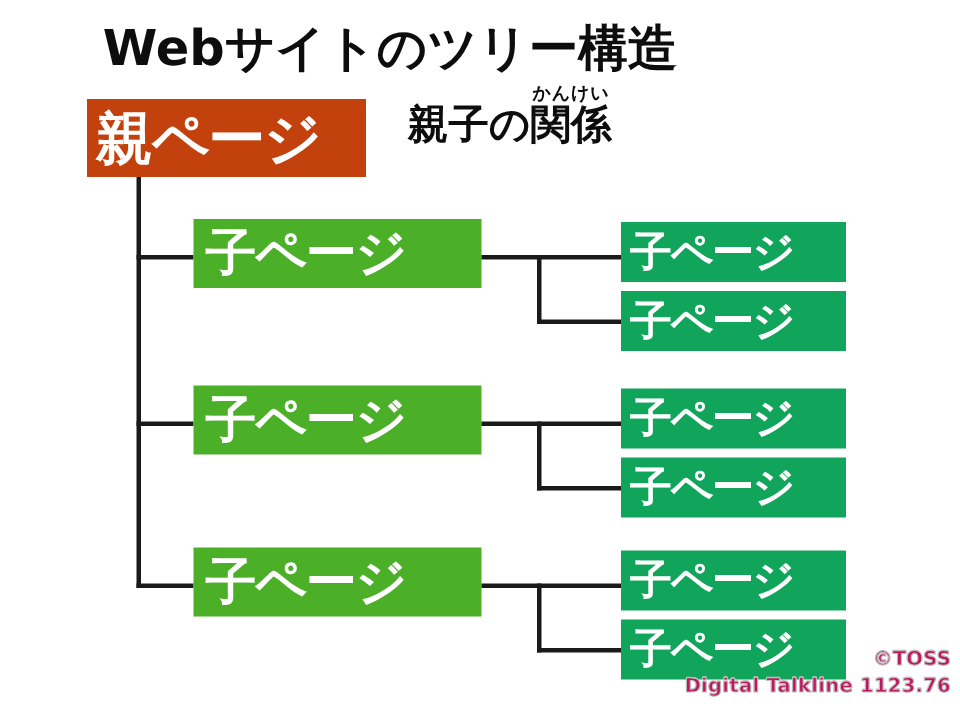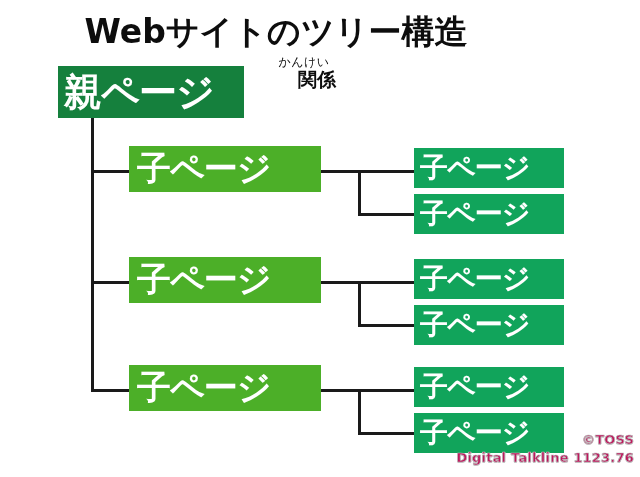--- a/index.html
+++ b/index.html
@@ -25,21 +25,20 @@
     left: 0;
     top: 14px;
     width: 520px;
     text-align: center;
     font-size: 33px;
     font-weight: bold;
     letter-spacing: 0px;
     color: #0d0d0d;
     line-height: 1.1;
     white-space: nowrap;
-    padding-left: 16px;
   }
 
   
   .annotation {
     position: absolute;
     left: 272px;
     top: 70px;
     color: #0d0d0d;
     white-space: nowrap;
   }
@@ -48,52 +47,51 @@
     position: relative;
     vertical-align: bottom;
   }
   .annotation .base-pre {
     font-size: 27px;
     font-weight: bold;
     line-height: 1;
     vertical-align: bottom;
   }
   .annotation .ruby-base {
-    font-size: 19px;
+    font-size: 27px;
     font-weight: bold;
     line-height: 1;
     display: block;
-    margin-left: 26px;
   }
   .annotation .ruby-text {
     position: absolute;
     left: 0;
     top: -14px;
     width: 100%;
     text-align: center;
     font-size: 12px;
-    font-weight: normal;
+    font-weight: bold;
     line-height: 1;
     letter-spacing: 0.5px;
   }
 
   
   .node {
     position: absolute;
     box-sizing: border-box;
     display: flex;
     align-items: center;
     justify-content: flex-start;
     color: #ffffff;
     font-weight: bold;
     white-space: nowrap;
     overflow: hidden;
   }
   .node-parent {
-    background: #15803d;
+    background: #c2410c;
     font-size: 38px;
     padding-left: 6px;
     letter-spacing: -1px;
   }
   .node-child {
     background: #4caf28;
     font-size: 34px;
     padding-left: 8px;
     letter-spacing: -1px;
   }
@@ -129,21 +127,21 @@
   .wm-line2 { top: 450px; font-size: 13px; }
 </style>
 </head>
 <body>
 
 <div id="slide">
 
   <div class="title">Webサイトのツリー構造</div>
 
   <div class="annotation">
-    <span class="ruby-wrap"><span class="ruby-text">かんけい</span><span class="ruby-base">関係</span></span>
+    <span class="base-pre">親子の</span><span class="ruby-wrap"><span class="ruby-text">かんけい</span><span class="ruby-base">関係</span></span>
   </div>
 
   <div class="node node-parent" style="left:58px; top:66px; width:186px; height:52px;">
     <span>親ページ</span>
   </div>
 
   <div class="line line-v" style="left:91px; top:118px; width:3px; height:274px;"></div>
 
   <div class="line line-h" style="left:91px; top:170px; width:38px; height:3px;"></div>
 

